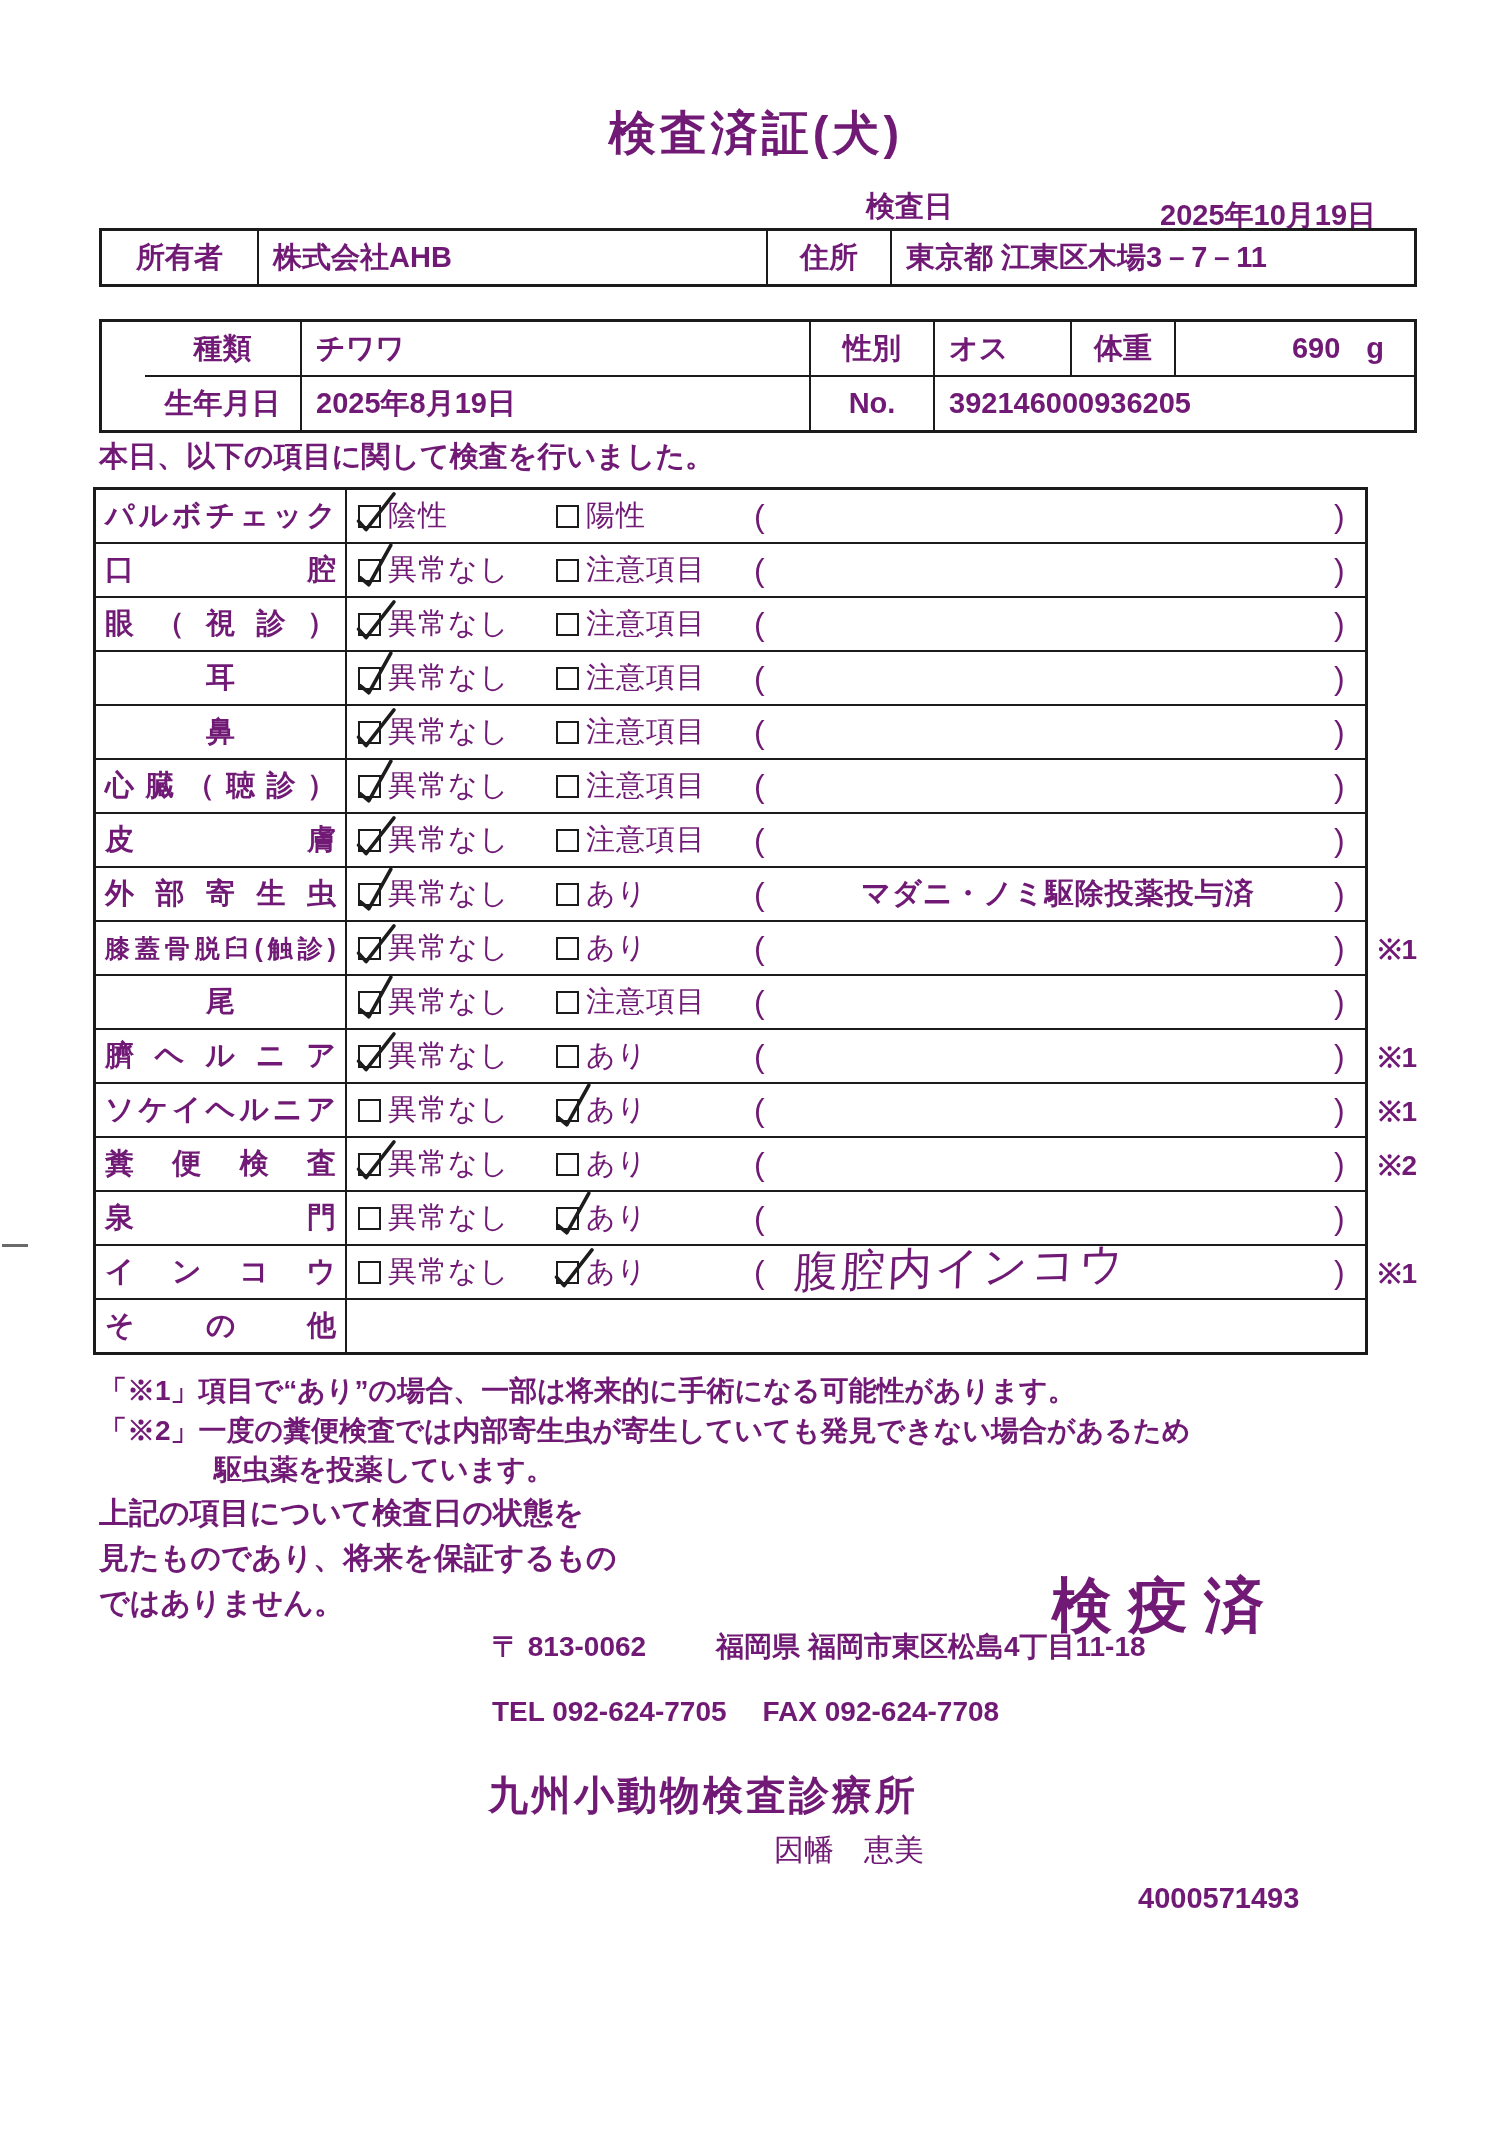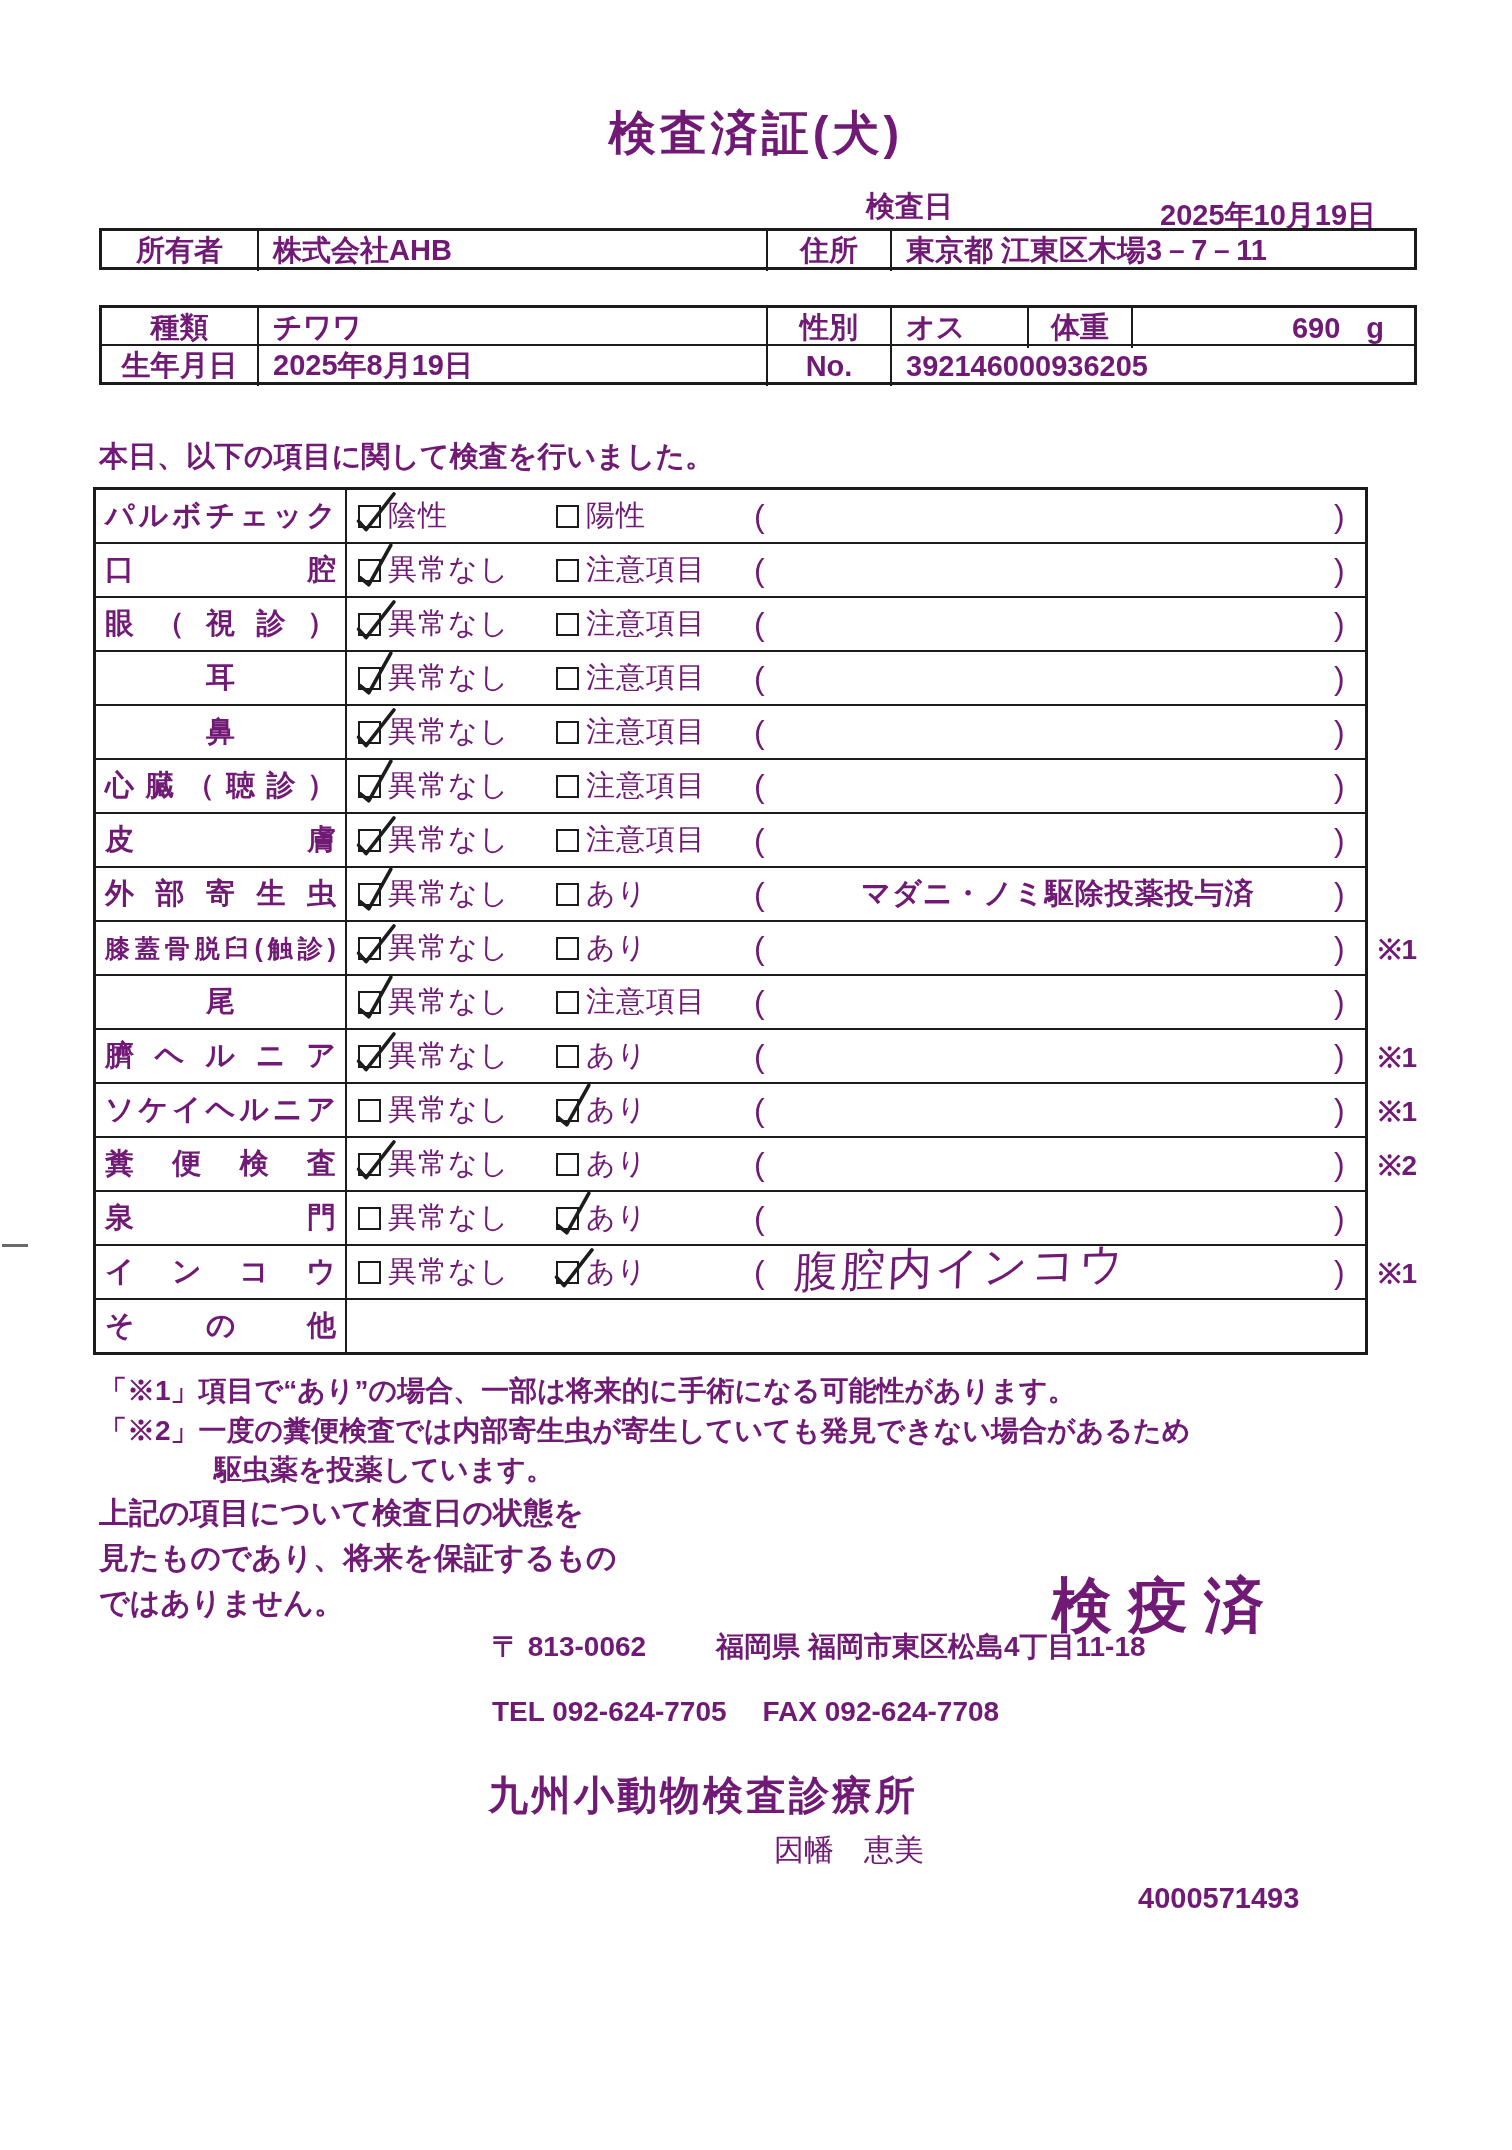--- a/index.html
+++ b/index.html
@@ -6,22 +6,22 @@
   .page{position:relative;width:1512px;height:2150px;background:#fff;color:#701a75;
         font-family:"Liberation Sans",sans-serif;overflow:hidden;}
   .abs{position:absolute;}
 
   .title{left:0;top:102px;width:1512px;text-align:center;font-size:47px;font-weight:700;letter-spacing:4px;}
   .date-label{left:866px;top:187px;font-size:29px;font-weight:600;}
   .date-value{left:1160px;top:196px;width:250px;text-align:left;font-size:29px;font-weight:600;}
 
   .infotable{position:absolute;border:3px solid #1b1b1b;box-sizing:border-box;background:#fff;}
   .tableA{left:99px;top:228px;width:1318px;}
-  .tableB{left:99px;top:305px;width:1318px;}
-  .tbrow{display:grid;height:36px;}
+  .tableB{left:99px;top:319px;width:1318px;padding-left:43px;}
+  .tbrow{display:grid;height:53px;}
   .tbrow.rA{grid-template-columns:155px 509px 124px 1fr;}
   .tbrow.r1{grid-template-columns:155px 509px 124px 137px 104px 1fr;border-bottom:2px solid #1b1b1b;}
   .tbrow.r2{grid-template-columns:155px 509px 124px 1fr;}
   .cell{display:flex;align-items:center;font-size:29px;font-weight:600;box-sizing:border-box;
         border-left:2px solid #1b1b1b;padding:0 14px;white-space:nowrap;overflow:visible;}
   .tbrow .cell:first-child{border-left:none;}
   .cell.lab{justify-content:center;padding:0;}
   .cell.weight{justify-content:flex-end;padding-right:30px;gap:26px;}
 
   .intro{left:99px;top:437px;font-size:29px;font-weight:600;}

